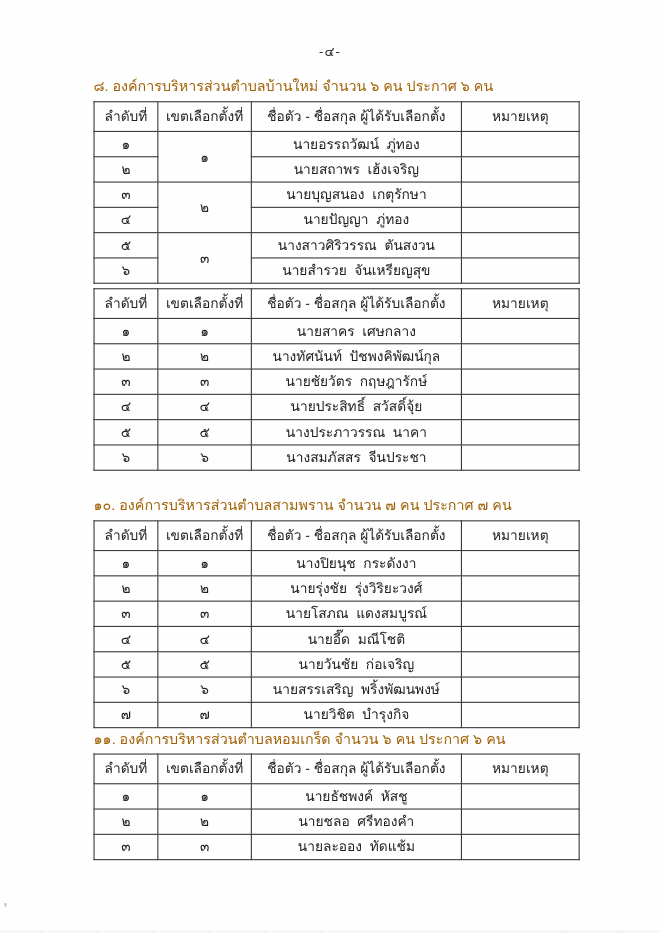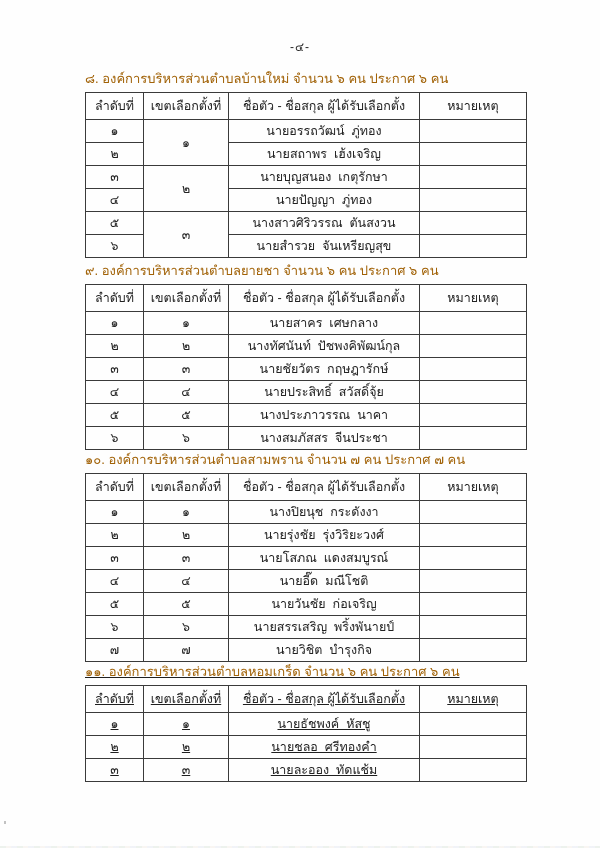--- a/index.html
+++ b/index.html
@@ -130,21 +130,20 @@
             <tr>
               <td class="c-no">๖</td>
               <td class="c-name">นายสำรวย  จันเหรียญสุข</td>
               <td class="c-remark"></td>
             </tr>
           </tbody>
     </table>
   </div>
 
   <div class="section" style="top: 262px;">
-    <p class="section-title">๙. องค์การบริหารส่วนตำบลยายชา จำนวน ๖ คน ประกาศ ๖ คน</p>
     <table class="results">
       <colgroup>
         <col style="width:58px">
         <col style="width:85px">
         <col style="width:191px">
         <col style="width:107px">
       </colgroup>
       <thead>
         <tr>
               <th>ลำดับที่</th>
@@ -238,34 +237,34 @@
             </tr>
             <tr>
               <td class="c-no">๕</td>
               <td class="c-district">๕</td>
               <td class="c-name">นายวันชัย  ก่อเจริญ</td>
               <td class="c-remark"></td>
             </tr>
             <tr>
               <td class="c-no">๖</td>
               <td class="c-district">๖</td>
-              <td class="c-name">นายสรรเสริญ  พริ้งพันายป์</td>
+              <td class="c-name">นายสรรเสริญ  พริ้งพัฒนพงษ์</td>
               <td class="c-remark"></td>
             </tr>
             <tr>
               <td class="c-no">๗</td>
               <td class="c-district">๗</td>
               <td class="c-name">นายวิชิต  บำรุงกิจ</td>
               <td class="c-remark"></td>
             </tr>
           </tbody>
     </table>
   </div>
 
-  <div class="section" style="top: 663px; text-decoration: underline;">
+  <div class="section" style="top: 663px;">
     <p class="section-title">๑๑. องค์การบริหารส่วนตำบลหอมเกร็ด จำนวน ๖ คน ประกาศ ๖ คน</p>
     <table class="results">
       <colgroup>
         <col style="width:58px">
         <col style="width:85px">
         <col style="width:191px">
         <col style="width:107px">
       </colgroup>
       <thead>
         <tr>

